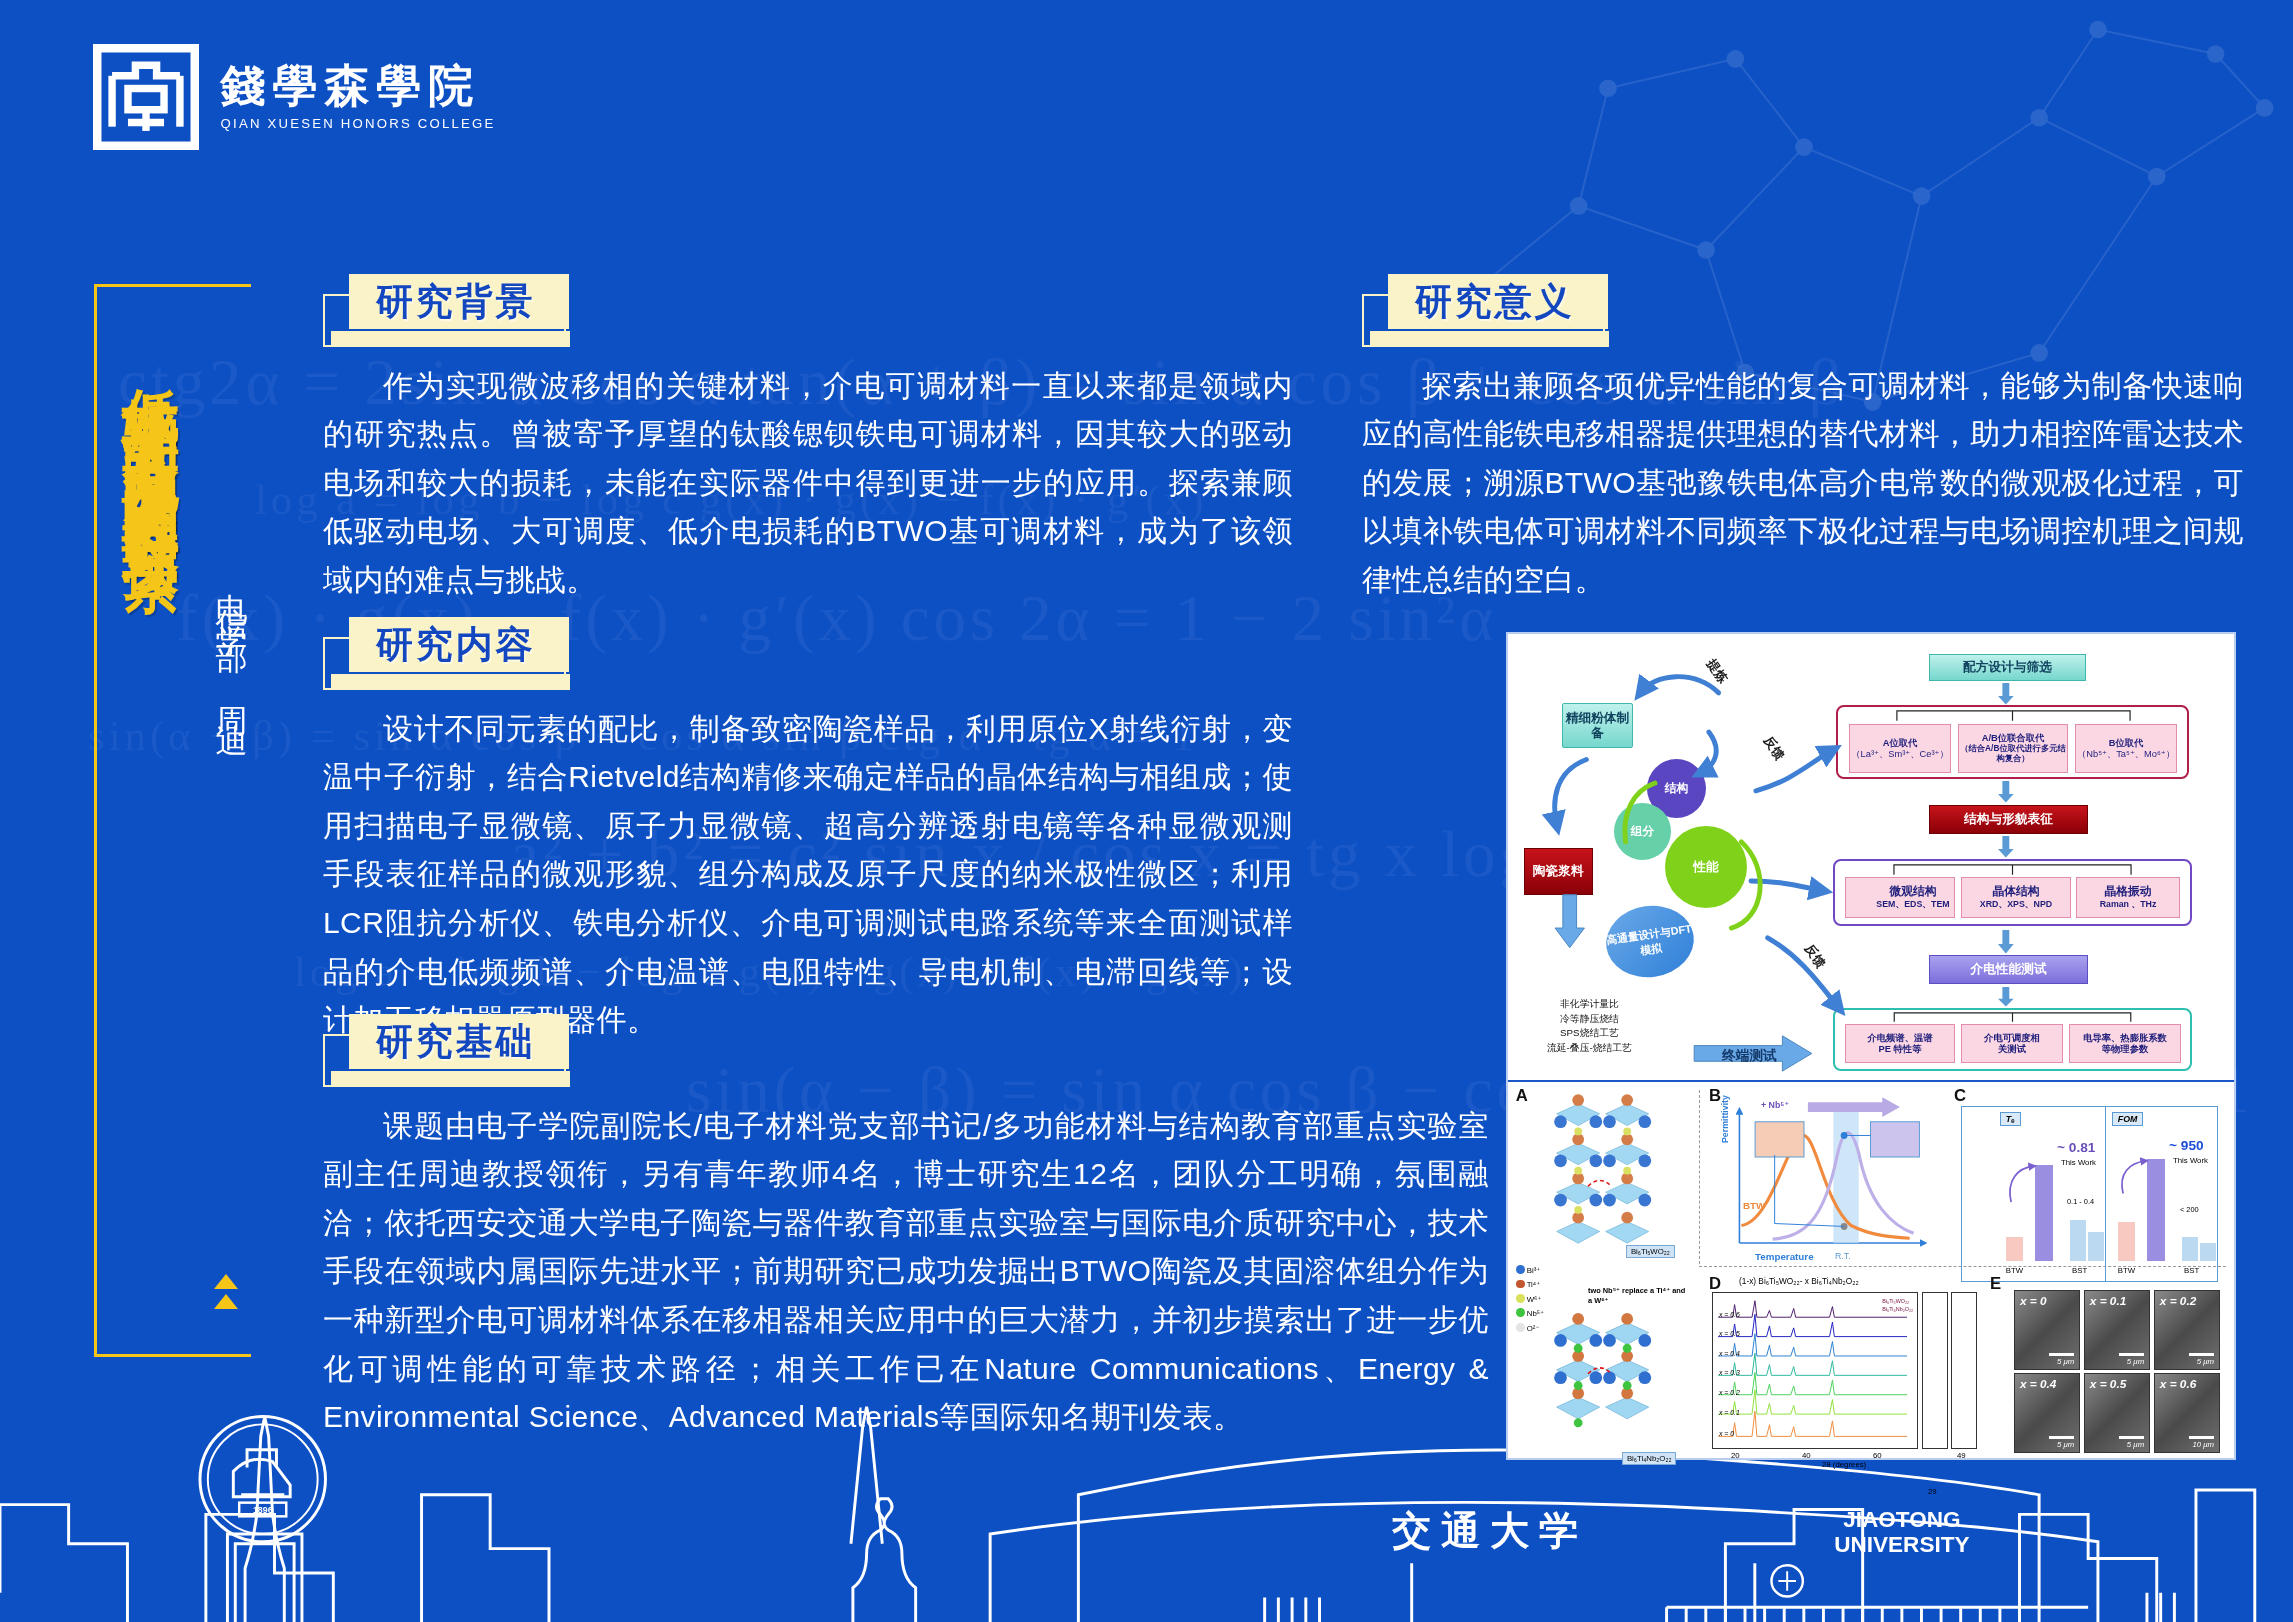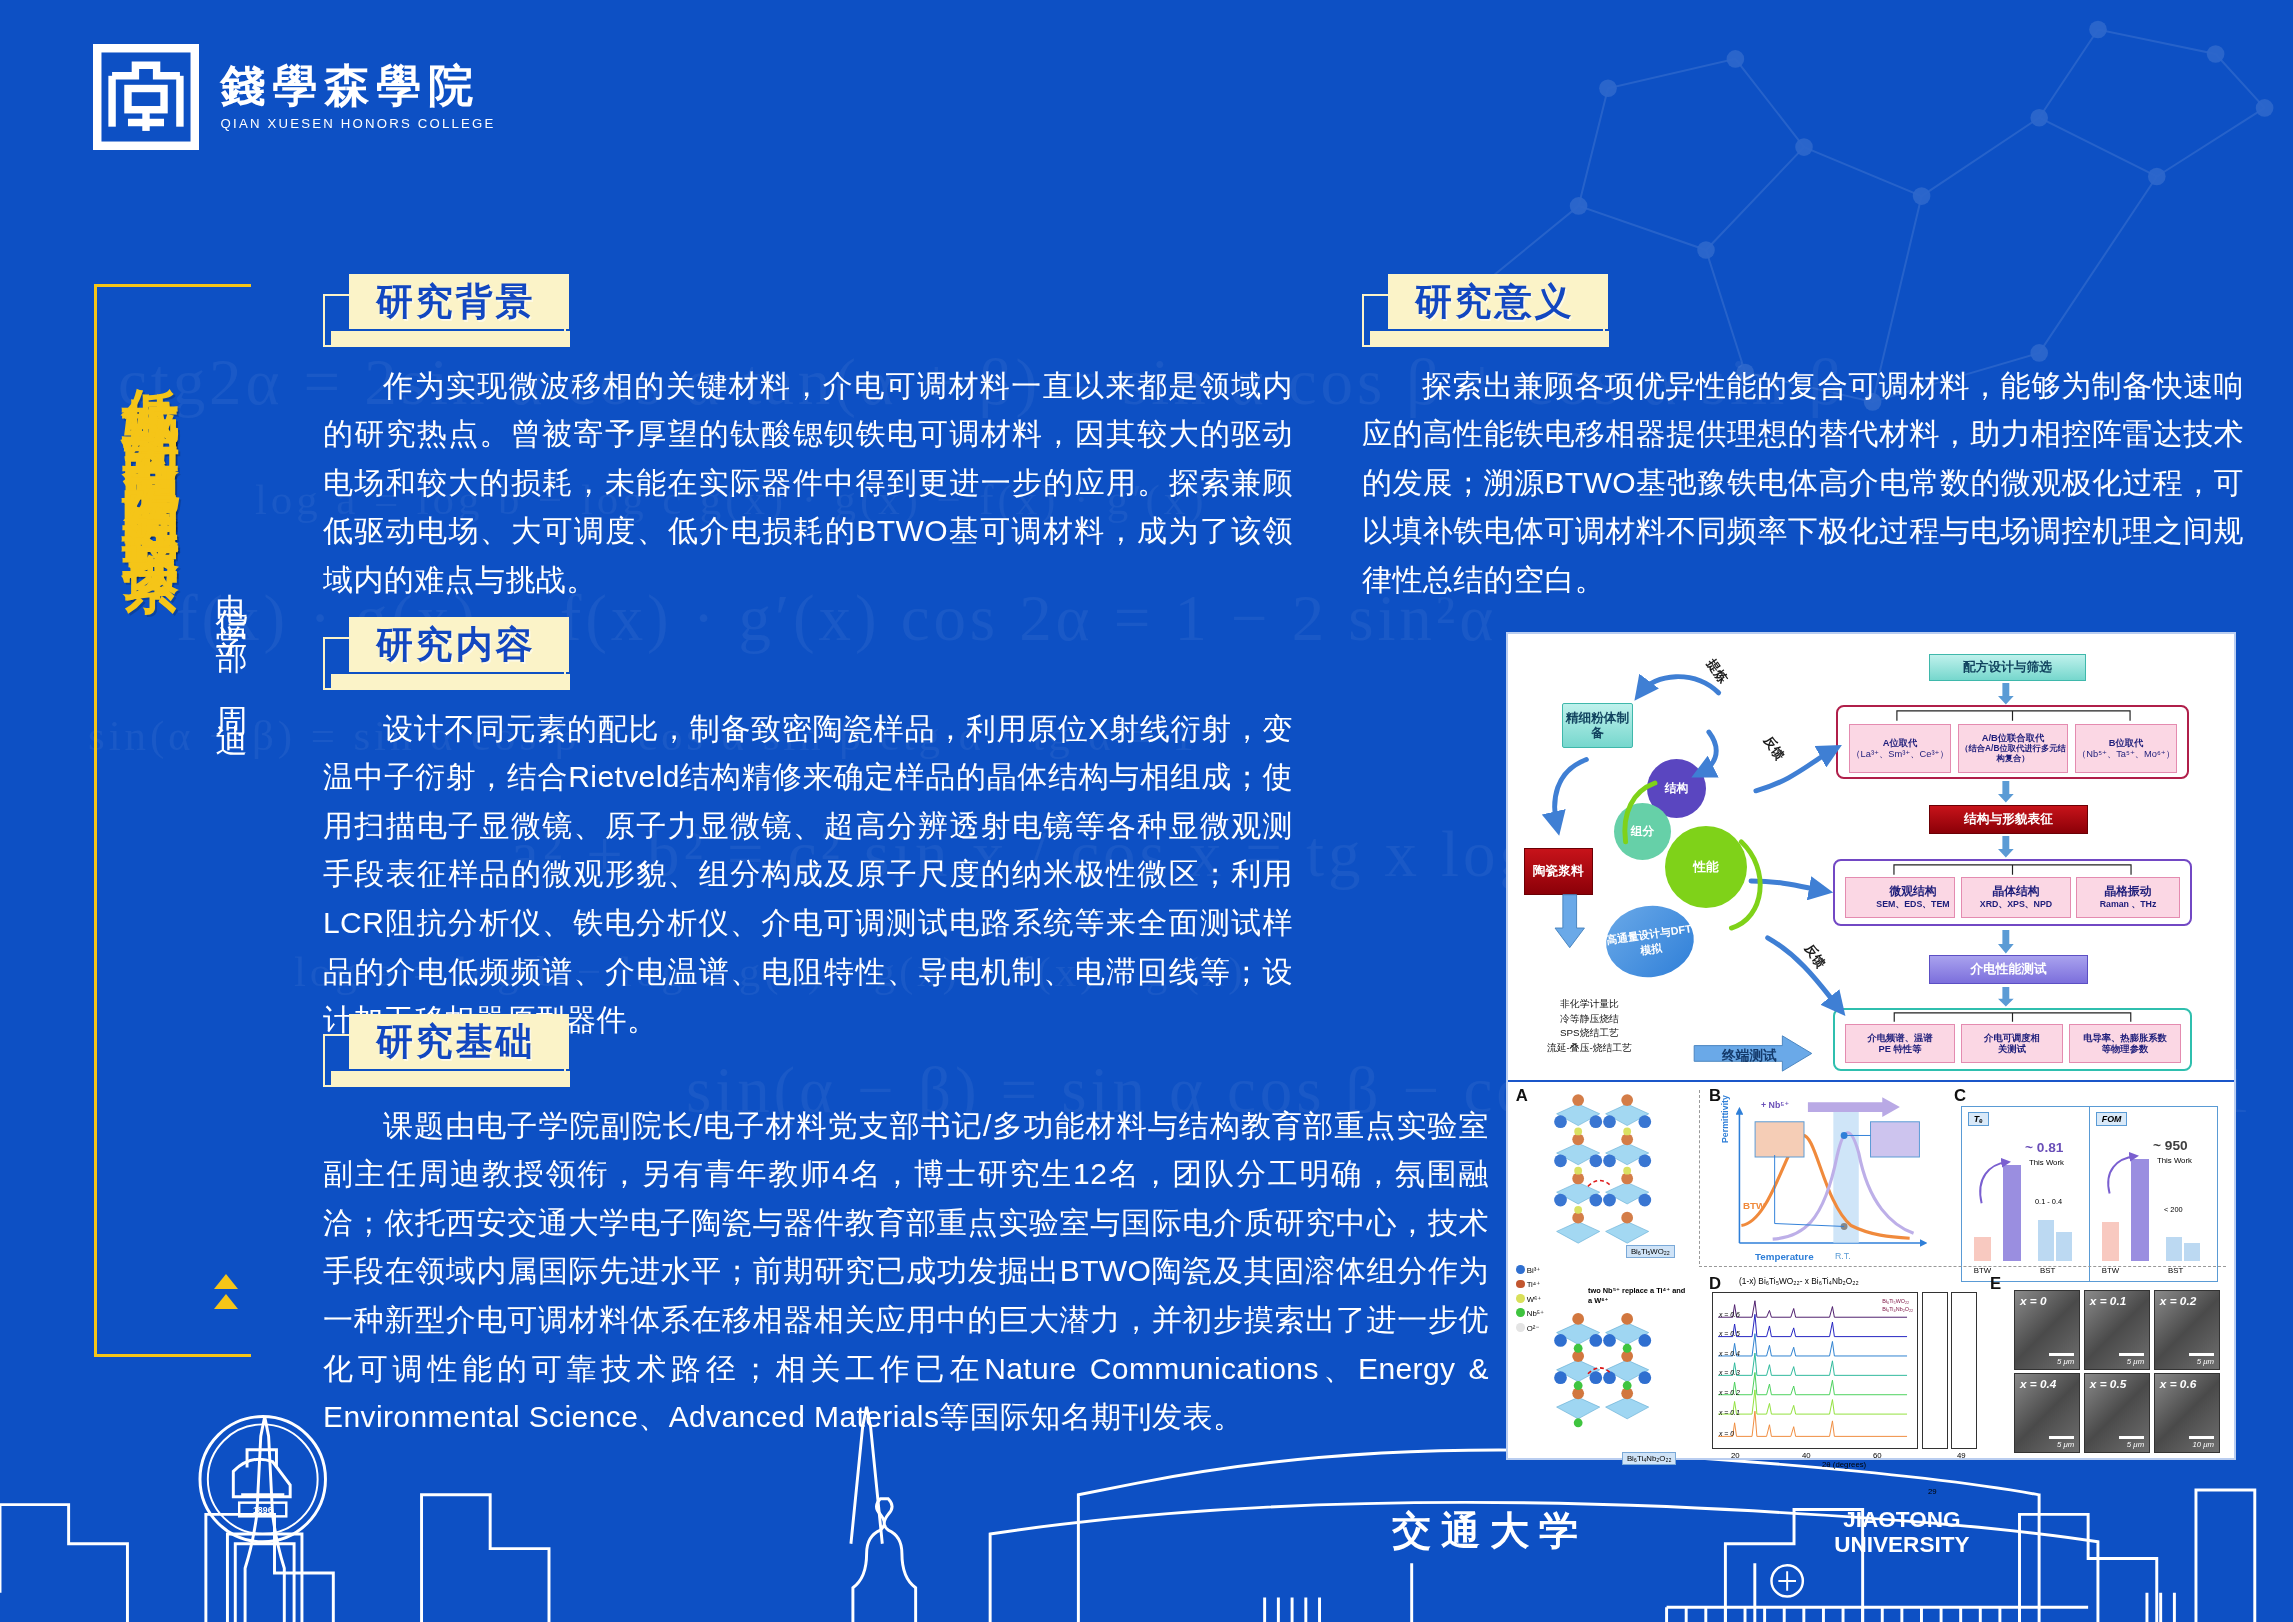--- a/index.html
+++ b/index.html
@@ -488,21 +488,21 @@
       <line x1="62" y1="130" x2="133" y2="133" stroke="#2f7fd8" stroke-width="1"></line>
       <polygon points="96,6 172,6 172,1 190,11 172,21 172,16 96,16" fill="#b9a9e5"></polygon>
     </svg>
     <div style="position:absolute;left:253px;top:17.6px;font-size:8.8px;font-weight:bold;color:#6a4fb8;">+ Nb⁵⁺</div>
     <div style="position:absolute;left:212px;top:61px;transform:rotate(-90deg);transform-origin:left top;font-size:8.8px;font-weight:bold;color:#2f7fd8;">Permittivity</div>
     <div style="position:absolute;left:247px;top:169px;font-size:9.8px;font-weight:bold;color:#2f7fd8;">Temperature</div>
     <div style="position:absolute;left:327px;top:169px;font-size:8.8px;color:#5a9bd5;">R.T.</div>
     <div style="position:absolute;left:235px;top:118px;font-size:9.8px;font-weight:bold;color:#f08a3c;">BTW</div>
 
     <div class="sci-tag" style="left:446px; top:3.9px;">C</div>
-    <div style="position:absolute;left:453px;top:23.5px;width:257px;height:176px;border:1px solid #5a9bd5;display:flex;">
+    <div style="position:absolute;left:453px;top:23.5px;width:257px;height:176px;border:1px solid #5a9bd5;display:flex;padding-left:32px;">
       <div style="position:relative;flex:1;border-right:1px solid #5a9bd5;">
         <div style="position:absolute;left:5.9px;top:5.9px;background:#d9e9f8;border:1px solid #5a9bd5;font-size:8.8px;font-style:italic;font-weight:bold;padding:1px 4.9px;">Tₑ</div>
         <div style="position:absolute;left:11.8px;bottom:19.6px;width:17.6px;height:23.5px;background:#f8c9c0;"></div>
         <div style="position:absolute;left:41px;bottom:19.6px;width:17.6px;height:96px;background:#9a8ee0;"></div>
         <div style="position:absolute;left:76px;bottom:19.6px;width:15.7px;height:41px;background:#bcd9f2;"></div>
         <div style="position:absolute;left:94px;bottom:19.6px;width:15.7px;height:29px;background:#bcd9f2;"></div>
         <div style="position:absolute;left:63px;top:33px;font-size:13.7px;font-weight:bold;color:#6a4fb8;">~ 0.81</div>
         <div style="position:absolute;left:67px;top:51px;font-size:7.8px;">This Work</div>
         <div style="position:absolute;left:73px;top:90px;font-size:7.4px;">0.1 - 0.4</div>
         <div style="position:absolute;left:11.8px;bottom:5.9px;font-size:7.8px;">BTW</div>
@@ -515,21 +515,21 @@
               </marker>
             </defs>
         </svg>
       </div>
       <div style="position:relative;flex:1;">
         <div style="position:absolute;left:5.9px;top:5.9px;background:#d9e9f8;border:1px solid #5a9bd5;font-size:8.8px;font-style:italic;font-weight:bold;padding:1px 4.9px;">FOM</div>
         <div style="position:absolute;left:11.8px;bottom:19.6px;width:17.6px;height:39px;background:#f8c9c0;"></div>
         <div style="position:absolute;left:41px;bottom:19.6px;width:17.6px;height:102px;background:#9a8ee0;"></div>
         <div style="position:absolute;left:76px;bottom:19.6px;width:15.7px;height:23.5px;background:#bcd9f2;"></div>
         <div style="position:absolute;left:94px;bottom:19.6px;width:15.7px;height:17.6px;background:#bcd9f2;"></div>
-        <div style="position:absolute;left:63px;top:31px;font-size:13.7px;font-weight:bold;color:#404040;text-align:center;">~ 950</div>
+        <div style="position:absolute;left:63px;top:31px;font-size:13.7px;font-weight:bold;color:#1d4ed8;text-align:center;">~ 950</div>
         <div style="position:absolute;left:67px;top:49px;font-size:7.8px;">This Work</div>
         <div style="position:absolute;left:74px;top:98px;font-size:7.4px;">&lt; 200</div>
         <div style="position:absolute;left:11.8px;bottom:5.9px;font-size:7.8px;">BTW</div>
         <div style="position:absolute;left:78px;bottom:5.9px;font-size:7.8px;">BST</div>
         <svg style="position:absolute;left:0;top:0;width:100%;height:100%;pointer-events:none;" viewBox="0 0 129.5 153" width="127" height="150">
           <path d="M20,76 C14,52 28,40 46,38" fill="none" stroke="#7a5fd0" stroke-width="2" marker-end="url(#cb)"></path>
           <defs>
               <marker id="cb" markerWidth="5" markerHeight="5" refX="3" refY="2.5" orient="auto">
                 <path d="M0,0 L5,2.5 L0,5 Z" fill="#7a5fd0"></path>
               </marker>

